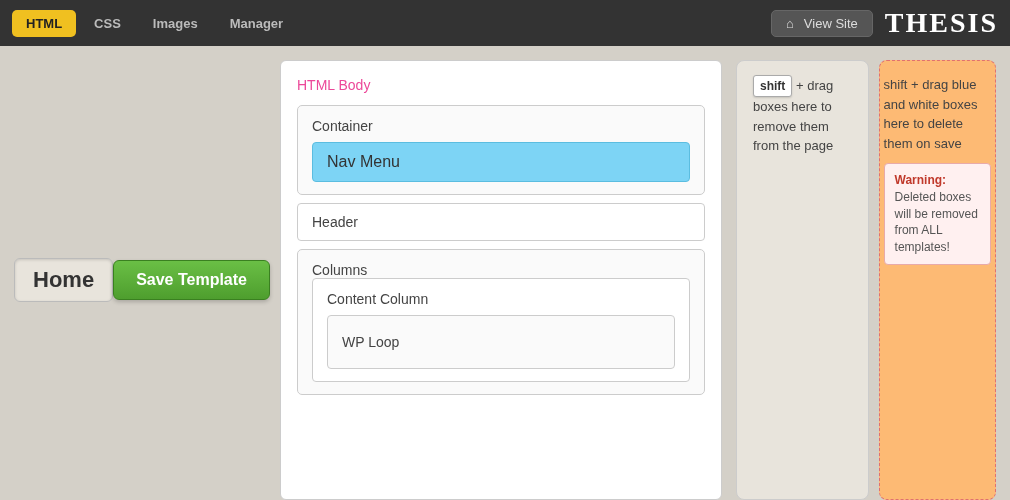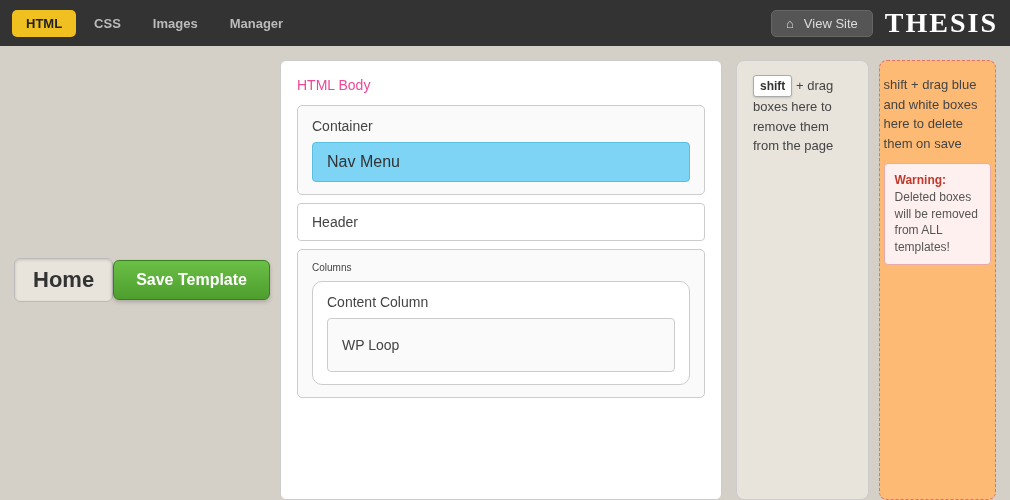--- a/index.html
+++ b/index.html
@@ -160,27 +160,26 @@
       background: #fff;
       margin-bottom: 8px;
     }
     .columns-box {
       border: 1px solid #ccc;
       border-radius: 5px;
       padding: 12px 14px;
       background: #fafafa;
     }
     .columns-label {
-      font-size: 10px;
-      color: #444;
-      margin-bottom: 8px;
+      font-size: 14px;
+      color: #444;
     }
     .content-column-box {
       border: 1px solid #ccc;
-      border-radius: 10px;
+      border-radius: 4px;
       padding: 12px 14px;
       background: #fff;
       margin-bottom: 0;
     }
     .content-column-label {
       font-size: 14px;
       color: #444;
       margin-bottom: 8px;
     }
     .wp-loop-box {

